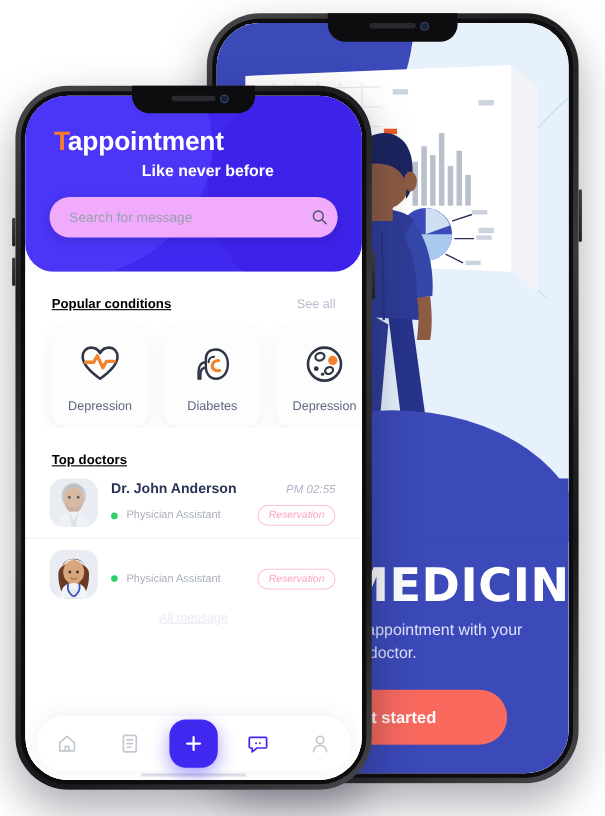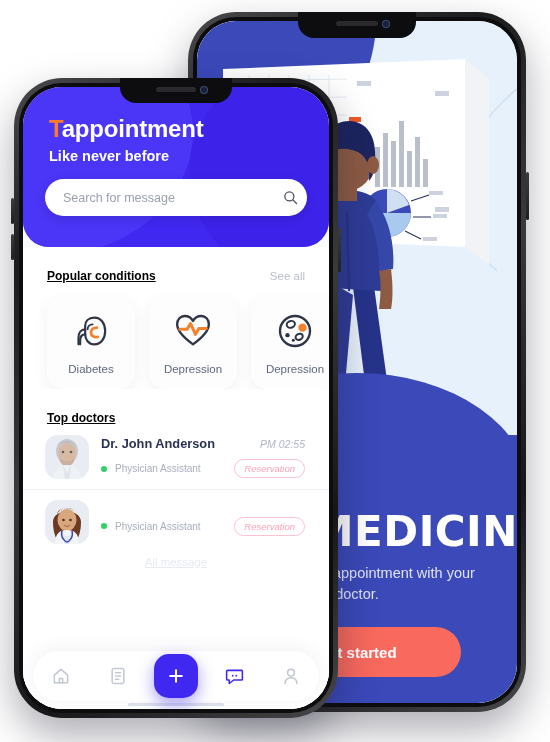--- a/index.html
+++ b/index.html
@@ -56,22 +56,22 @@
   
   .front-screen{position:absolute;inset:0;background:#fafbfd;display:flex;flex-direction:column;}
   .hdr{position:relative;height:160px;background:#4128f0;flex:none;overflow:hidden;
        border-bottom-left-radius:26px;border-bottom-right-radius:26px;}
   .hdr .blob{position:absolute;border-radius:50%;background:#4e37f7;opacity:.85;}
   .hdr .blob.b1{width:300px;height:250px;left:-130px;top:-80px;}
   .hdr .blob.b2{width:260px;height:230px;right:-120px;top:-30px;background:#3a1fe4;opacity:.6;}
   .app-title{position:relative;z-index:2;margin:28px 0 0 26px;font-size:24px;font-weight:bold;
        color:#ffffff;letter-spacing:-.2px;}
   .app-title .t1{color:#fa7b2c;}
-  .app-tag{position:relative;z-index:2;margin:5px 0 0 26px;font-size:14.5px;font-weight:bold;color:#ffffff;}
-  .searchbar{position:relative;z-index:2;margin:15px 22px 0 22px;height:37px;background:#ffffff;
+  .app-tag{position:relative;z-index:2;margin:5px 0 0 26px;font-size:14.5px;font-weight:bold;color:#ffffff;text-align:center;}
+  .searchbar{position:relative;z-index:2;margin:15px 22px 0 22px;height:37px;background:#f0abfc;
        border-radius:19px;display:flex;align-items:center;box-shadow:0 3px 10px rgba(20,10,90,.18);}
   .searchbar input{flex:1;border:none;outline:none;background:transparent;
        font-size:12.5px;color:#5a6073;padding:0 0 0 18px;font-family:"Liberation Sans", sans-serif;}
   .searchbar input::placeholder{color:#9aa0b0;}
   .search-ico{width:34px;display:flex;align-items:center;justify-content:center;}
 
   .body{flex:1;position:relative;overflow:hidden;background:#ffffff;}
   .sec-head{display:flex;align-items:baseline;justify-content:space-between;
        padding:22px 24px 0 24px;}
   .sec-title{font-size:12px;font-weight:bold;color:#000000;text-decoration:underline;}
@@ -288,38 +288,38 @@
         <div class="body">
 
           <div class="sec-head">
             <span class="sec-title">Popular conditions</span>
             <span class="see-all">See all</span>
           </div>
 
           <div class="cond-row">
             <div class="cond-card">
               <span>
+                <svg width="40" height="40" viewBox="0 0 48 48" fill="none" stroke-linecap="round" stroke-linejoin="round">
+                  <path d="M24 40 C10 30 5 22 5 16 C5 10 9 6 14 6 C18 6 22 8 24 12 C26 8 30 6 34 6 C39 6 43 10 43 16 C43 22 38 30 24 40 Z" stroke="#2f3545" stroke-width="2.8"></path>
+                  <path d="M8 22 L17 22 L21 15 L27 28 L31 21 L40 21" stroke="#f4812c" stroke-width="3.6"></path>
+                </svg>
+              </span>
+              <span class="cond-label">Depression</span>
+            </div>
+            <div class="cond-card">
+              <span>
                 <svg width="40" height="40" viewBox="0 0 48 48" fill="none" stroke="#2f3545" stroke-width="2.6" stroke-linecap="round" stroke-linejoin="round">
                   <path d="M28 8 C36 8 41 15 41 24 C41 33 36 40 28 40 C21 40 17 34 17 28 L17 18 C17 12 21 8 28 8 Z"></path>
                   <path d="M17 22 C12 22 9 26 9 32 L9 40"></path>
                   <path d="M17 28 C13 28 11 31 11 35 L11 40"></path>
                   <path d="M26 16 C22 16 20 19 20 22" stroke-width="2.2"></path>
                   <path d="M31 20 C26 20 24 23 24 26 C24 30 28 32 32 31" stroke="#f4812c" stroke-width="3.4"></path>
                 </svg>
               </span>
               <span class="cond-label">Diabetes</span>
-            </div>
-            <div class="cond-card">
-              <span>
-                <svg width="40" height="40" viewBox="0 0 48 48" fill="none" stroke-linecap="round" stroke-linejoin="round">
-                  <path d="M24 40 C10 30 5 22 5 16 C5 10 9 6 14 6 C18 6 22 8 24 12 C26 8 30 6 34 6 C39 6 43 10 43 16 C43 22 38 30 24 40 Z" stroke="#2f3545" stroke-width="2.8"></path>
-                  <path d="M8 22 L17 22 L21 15 L27 28 L31 21 L40 21" stroke="#f4812c" stroke-width="3.6"></path>
-                </svg>
-              </span>
-              <span class="cond-label">Depression</span>
             </div>
             <div class="cond-card">
               <span>
                 <svg width="40" height="40" viewBox="0 0 48 48" fill="none">
                   <circle cx="24" cy="24" r="18" stroke="#2f3545" stroke-width="2.8"></circle>
                   <ellipse cx="19" cy="16" rx="5" ry="4" stroke="#2f3545" stroke-width="2.4" transform="rotate(-20 19 16)"></ellipse>
                   <ellipse cx="29" cy="31" rx="4.5" ry="3.5" stroke="#2f3545" stroke-width="2.4" transform="rotate(-25 29 31)"></ellipse>
                   <circle cx="15" cy="29" r="2.6" fill="#2f3545"></circle>
                   <circle cx="22" cy="35" r="1.8" fill="#2f3545"></circle>
                   <circle cx="33" cy="20" r="5" fill="#f4812c"></circle>

